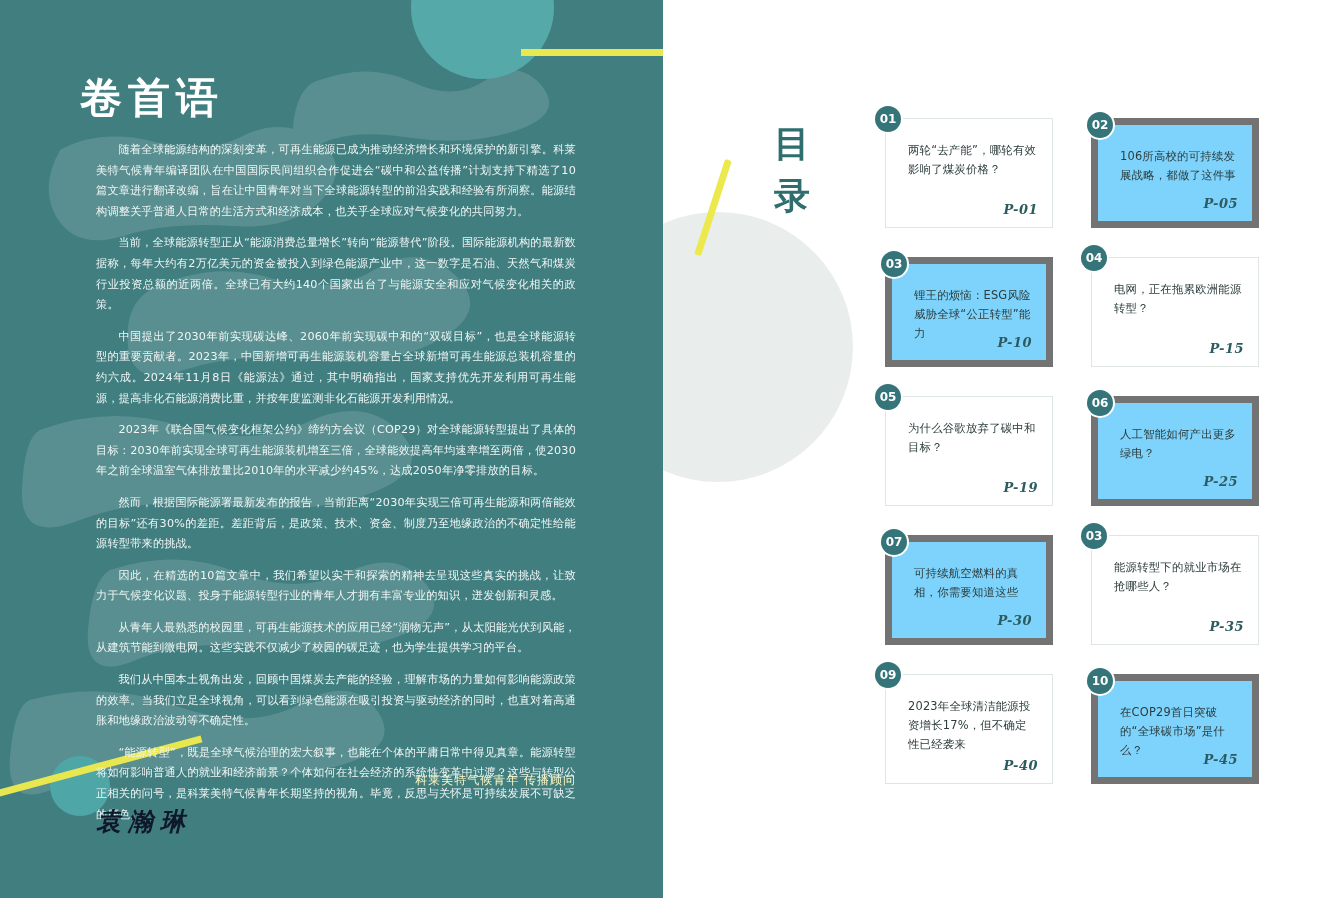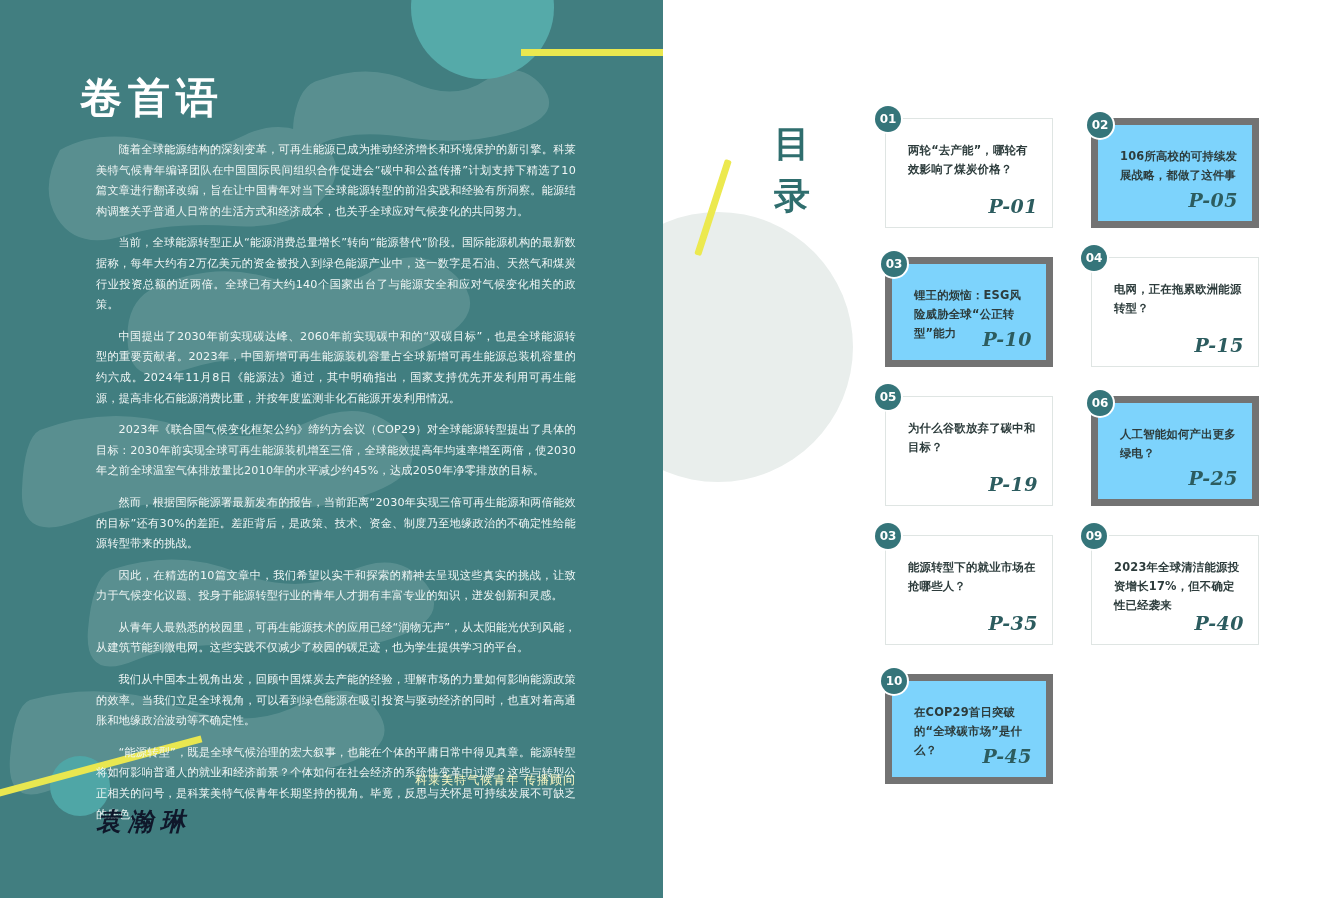--- a/index.html
+++ b/index.html
@@ -99,25 +99,24 @@
   .card.tint{background:#7dd3fc;border:7px solid #737373;}
   .badge{
     position:absolute;left:-11px;top:-13px;width:26px;height:26px;border-radius:50%;
     background:#35757a;color:#ffffff;font-size:12px;font-weight:700;
     display:flex;align-items:center;justify-content:center;letter-spacing:0px;
     box-shadow:0 0 0 2px #ffffff;
   }
   .card-title{
     color:#2d3c3c;font-size:11.4px;line-height:19px;letter-spacing:.2px;
     max-width:140px;
-    font-weight:bold;
   }
   .card-page{
     position:absolute;right:14px;bottom:10px;
-    color:#2c5c5f;font-size:19px;font-weight:700;font-style:italic;
+    color:#2c5c5f;font-size:13px;font-weight:700;font-style:italic;
     font-family:"DejaVu Serif","Liberation Serif",serif;letter-spacing:.5px;margin-left:38px;
   }
 </style>
 </head>
 <body>
 
 <div class="page">
 
   <div class="left-panel">
 
@@ -198,20 +197,25 @@
         <div class="card-title">为什么谷歌放弃了碳中和目标？</div>
         <div class="card-page">P-19</div>
       </div>
 
       <div class="card tint">
         <div class="badge">06</div>
         <div class="card-title">人工智能如何产出更多绿电？</div>
         <div class="card-page">P-25</div>
       </div>
 
+      <div class="card tint">
+        <div class="badge">07</div>
+        <div class="card-title">可持续航空燃料的真相，你需要知道这些</div>
+        <div class="card-page">P-30</div>
+      </div>
 
       <div class="card plain">
         <div class="badge">03</div>
         <div class="card-title">能源转型下的就业市场在抢哪些人？</div>
         <div class="card-page">P-35</div>
       </div>
 
       <div class="card plain">
         <div class="badge">09</div>
         <div class="card-title">2023年全球清洁能源投资增长17%，但不确定性已经袭来</div>

